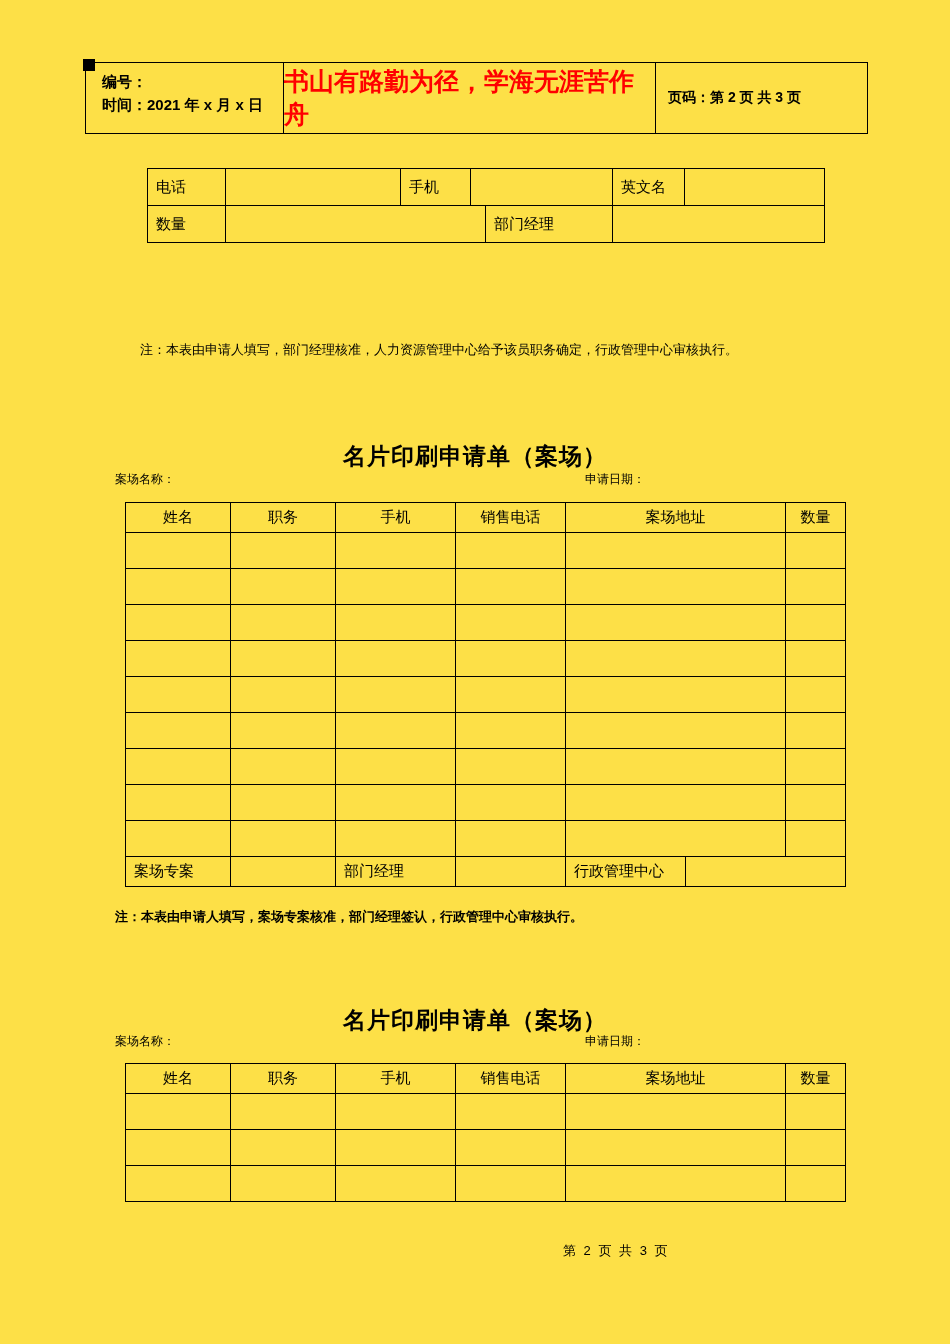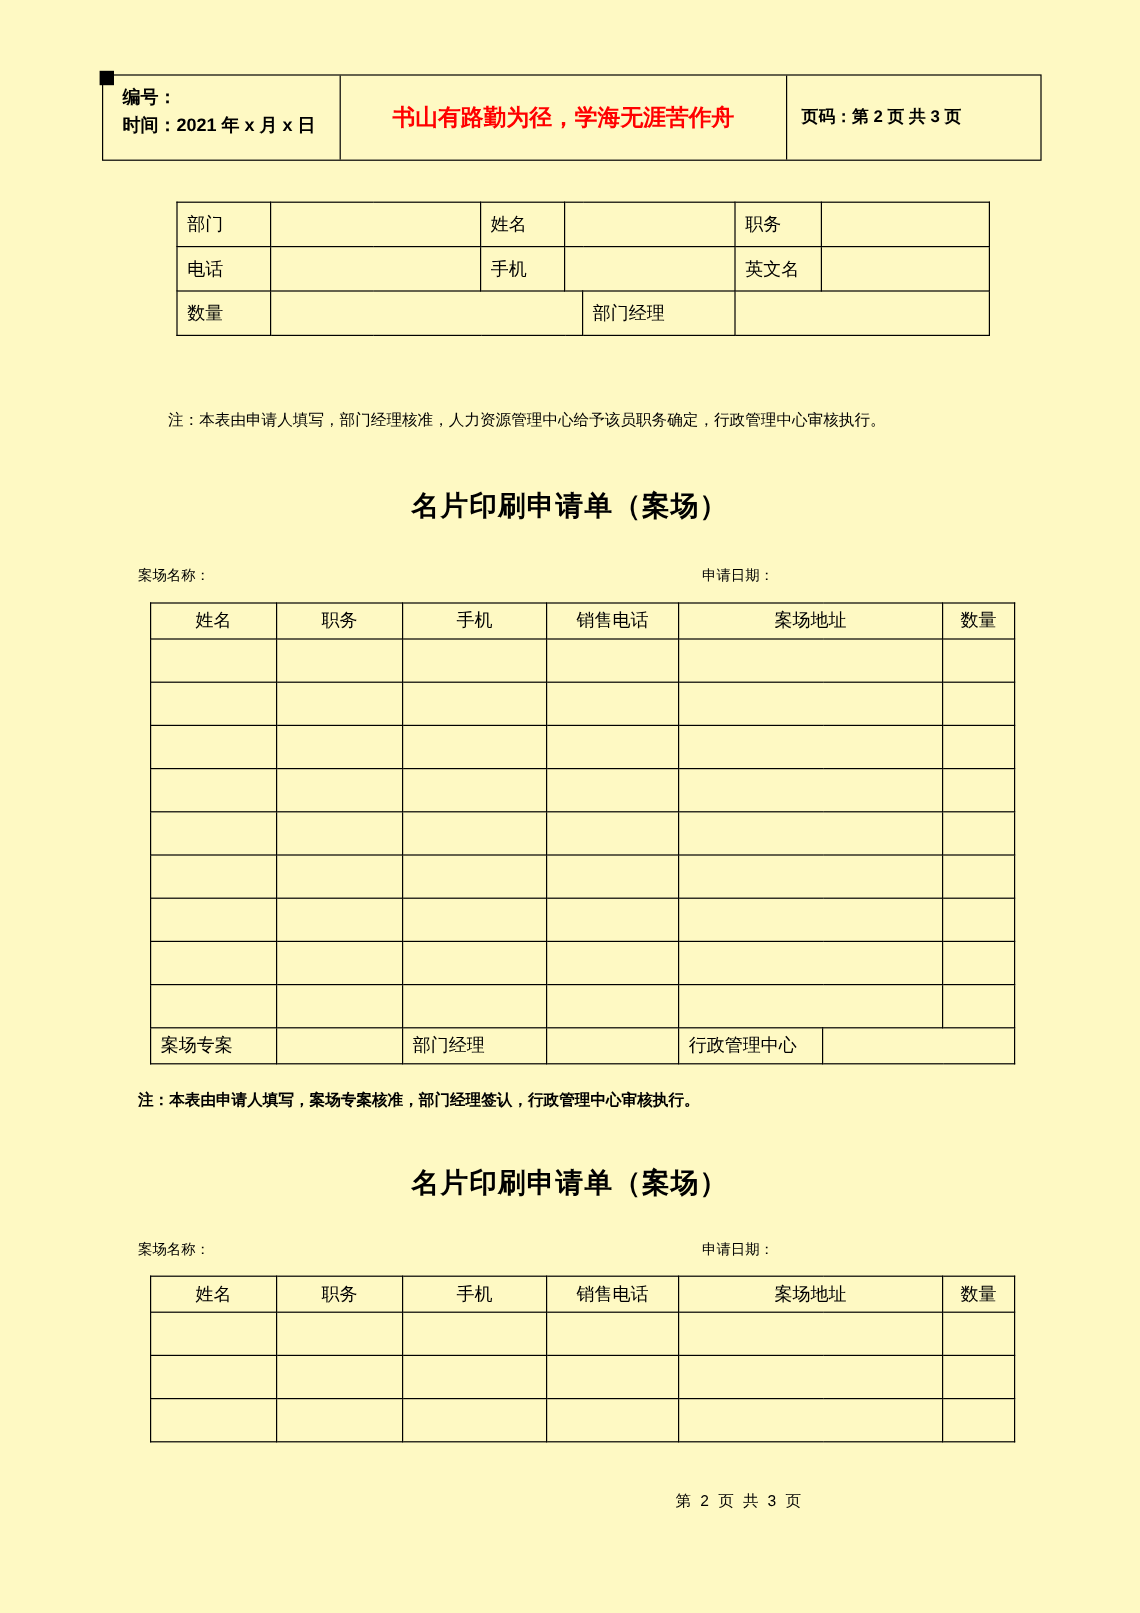--- a/index.html
+++ b/index.html
@@ -2,21 +2,21 @@
 <html lang="zh"><head>
 <meta charset="utf-8">
 <style>
   * { margin: 0; padding: 0; box-sizing: border-box; }
   html, body { background: #ffffff; }
   body { font-family: "Liberation Sans", sans-serif; color: #000; }
   .page {
     position: relative;
     width: 950px;
     height: 1344px;
-    background: #fef9c3;
+    background: #fde047;
     overflow: hidden;
   }
 
   
   .header-box {
     position: absolute;
     left: 85px; top: 62px;
     width: 783px; height: 72px;
     border: 1px solid #000;
     display: flex;
@@ -35,21 +35,21 @@
     font-size: 15px;
     font-weight: bold;
     line-height: 1.5;
   }
   .hdr-mid {
     width: 372px;
     border-right: 1px solid #000;
     display: flex;
     align-items: center;
     justify-content: center;
-    font-size: 19px;
+    font-size: 25px;
     font-weight: bold;
   }
   .hdr-right {
     flex: 1;
     display: flex;
     align-items: center;
     padding-left: 12px;
     font-size: 14px;
     font-weight: bold;
   }
@@ -89,20 +89,21 @@
     white-space: nowrap;
   }
   .sec-title {
     position: absolute;
     left: 0;
     width: 100%;
     text-align: center;
     font-size: 23px;
     font-weight: bold;
     letter-spacing: 1px;
+    margin-top: 35px;
   }
   .field-label {
     position: absolute;
     font-size: 12px;
     white-space: nowrap;
   }
   .page-footer {
     position: absolute;
     left: 563px;
     top: 1242px;
@@ -130,28 +131,20 @@
       <col style="width:78px">
         <col style="width:85px">
         <col style="width:90px">
         <col style="width:70px">
       <col style="width:15px">
         <col style="width:127px">
         <col style="width:72px">
         <col style="width:140px">
     </colgroup>
     <tbody>
-      <tr>
-        <td class="lbl">部门</td>
-        <td colspan="2"></td>
-        <td class="lbl">姓名</td>
-        <td colspan="2"></td>
-        <td class="lbl">职务</td>
-        <td></td>
-      </tr>
       <tr>
         <td class="lbl">电话</td>
         <td colspan="2"></td>
         <td class="lbl">手机</td>
         <td colspan="2"></td>
         <td class="lbl">英文名</td>
         <td></td>
       </tr>
       <tr>
         <td class="lbl">数量</td>

